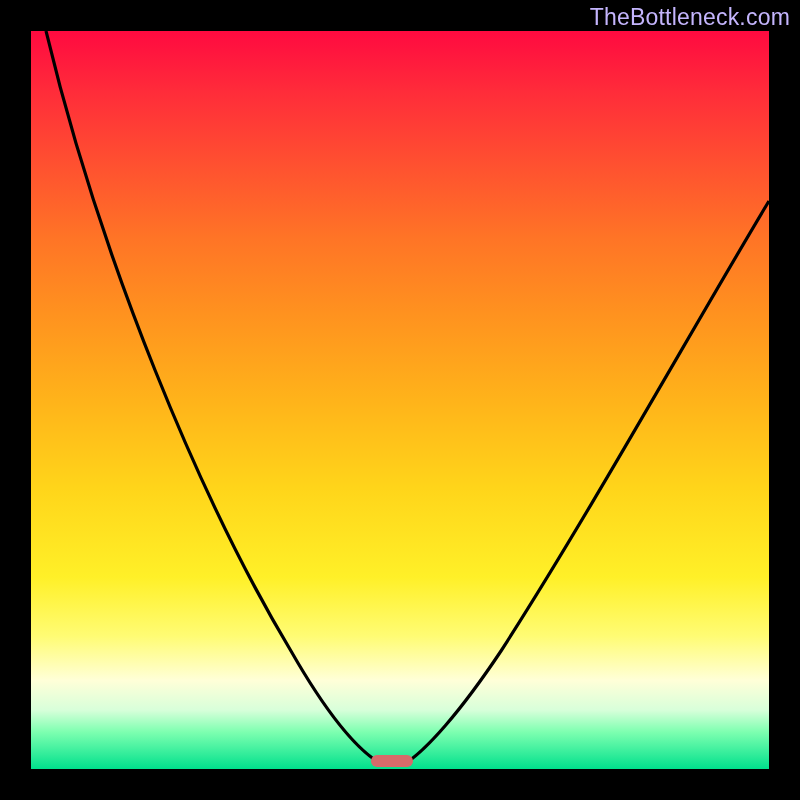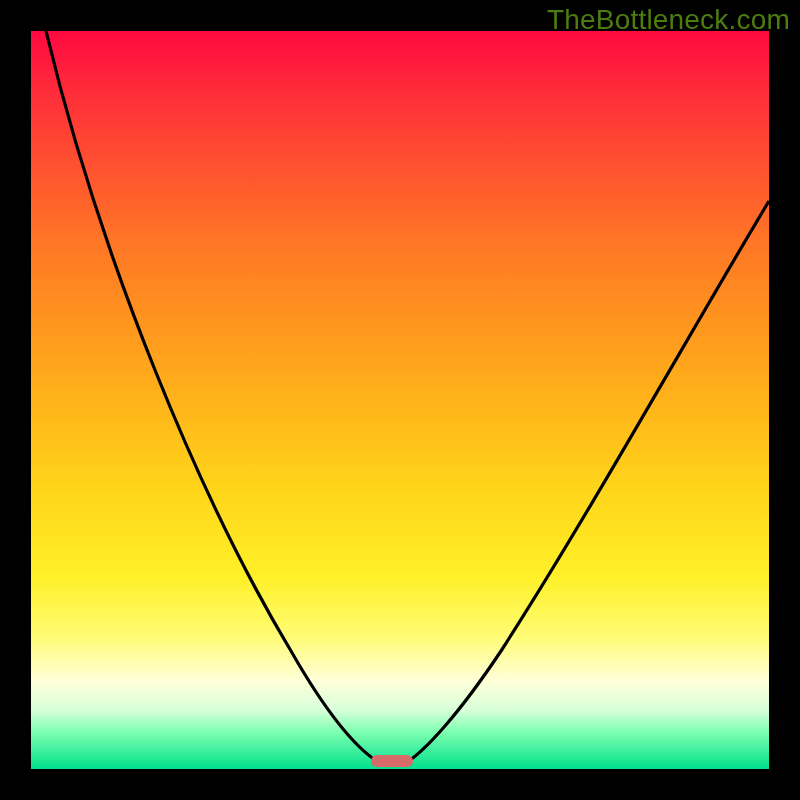--- a/index.html
+++ b/index.html
@@ -45,22 +45,22 @@
     background: #d66b6a;
     border-radius: 6px;
     left: 340px;
     top: 724px;
   }
   .watermark {
     position: absolute;
     top: 4px;
     right: 10px;
     font-family: Arial, Helvetica, sans-serif;
-    font-size: 28px;
-    color: #4d7c0f;
+    font-size: 23px;
+    color: #c4b5fd;
     letter-spacing: 0.2px;
   }
 </style>
 </head>
 <body>
 
 <div class="frame">
   <svg class="curve" viewBox="0 0 738 738" preserveAspectRatio="none">
     <path d="M 15 0
          C 70 230, 170 470, 260 620

